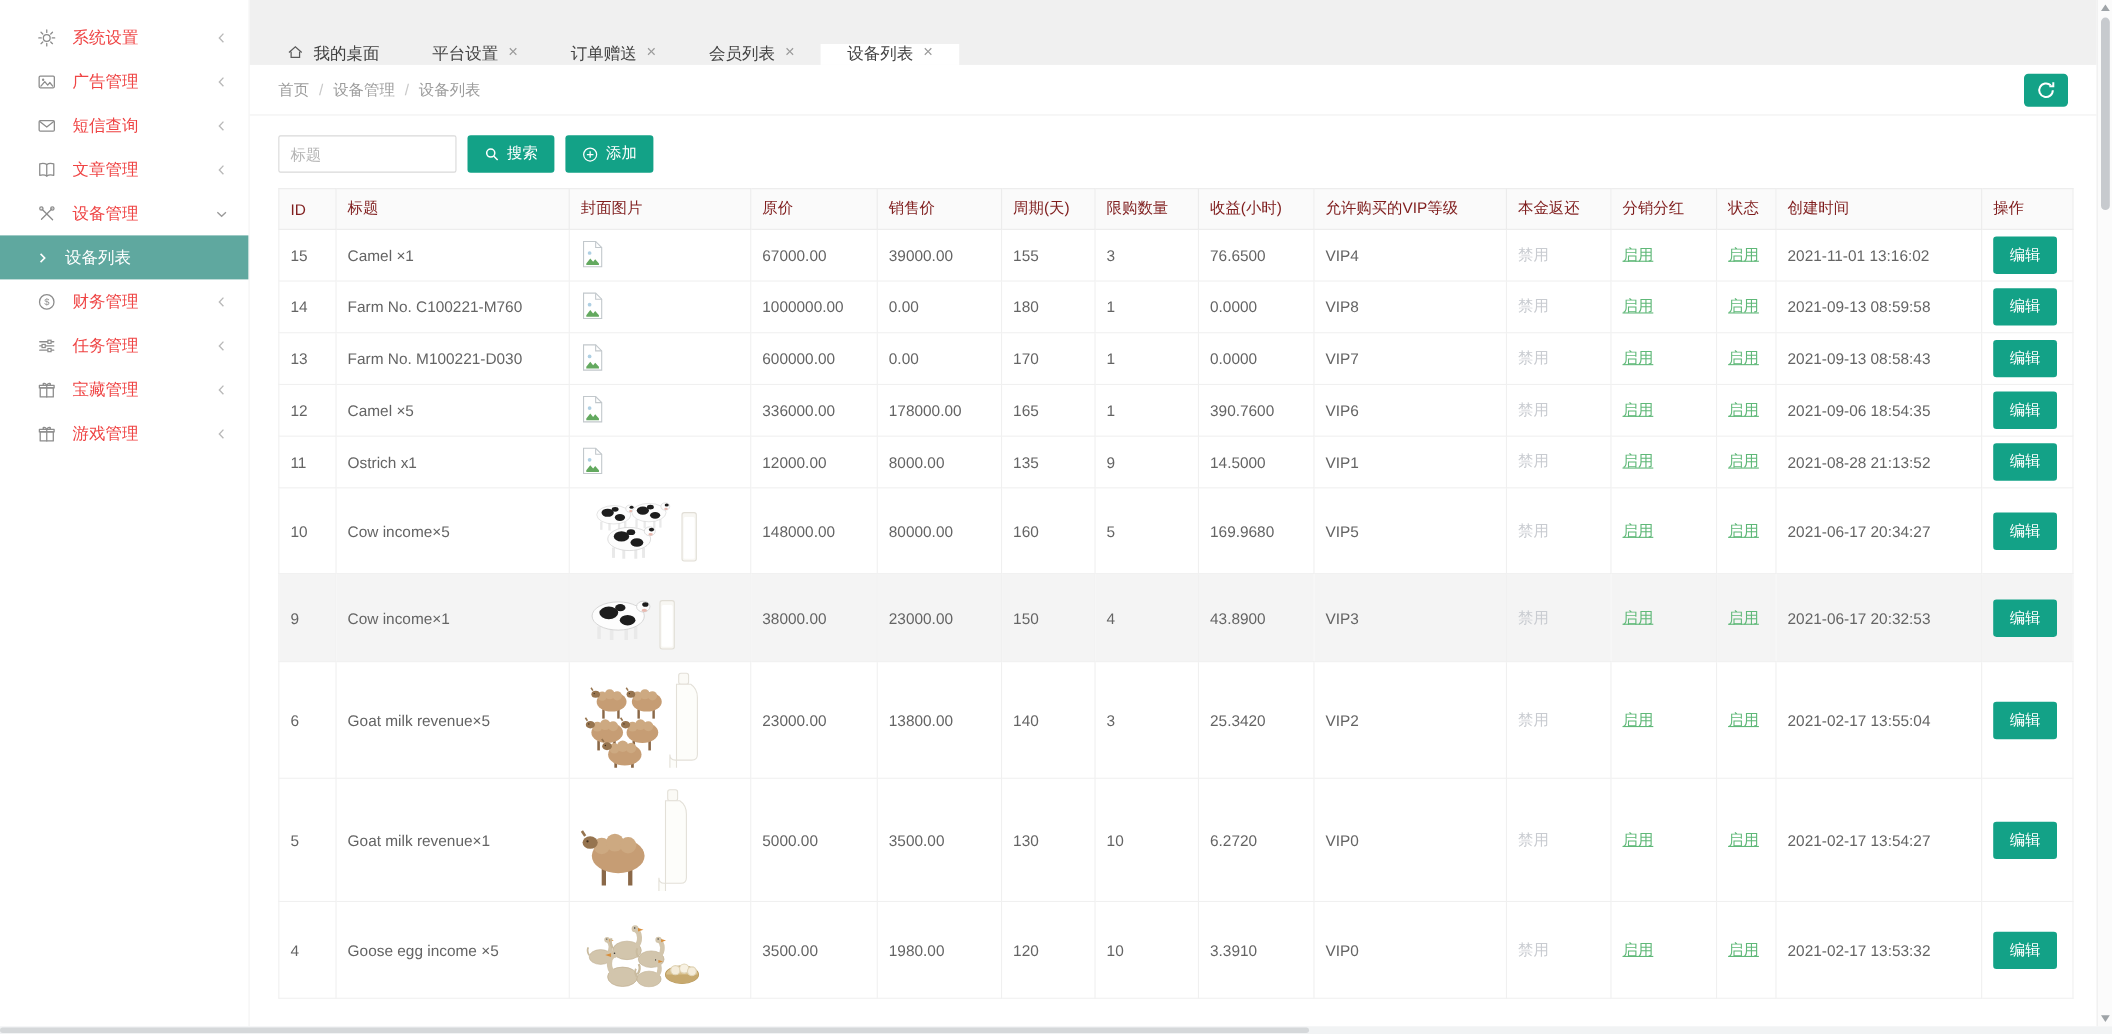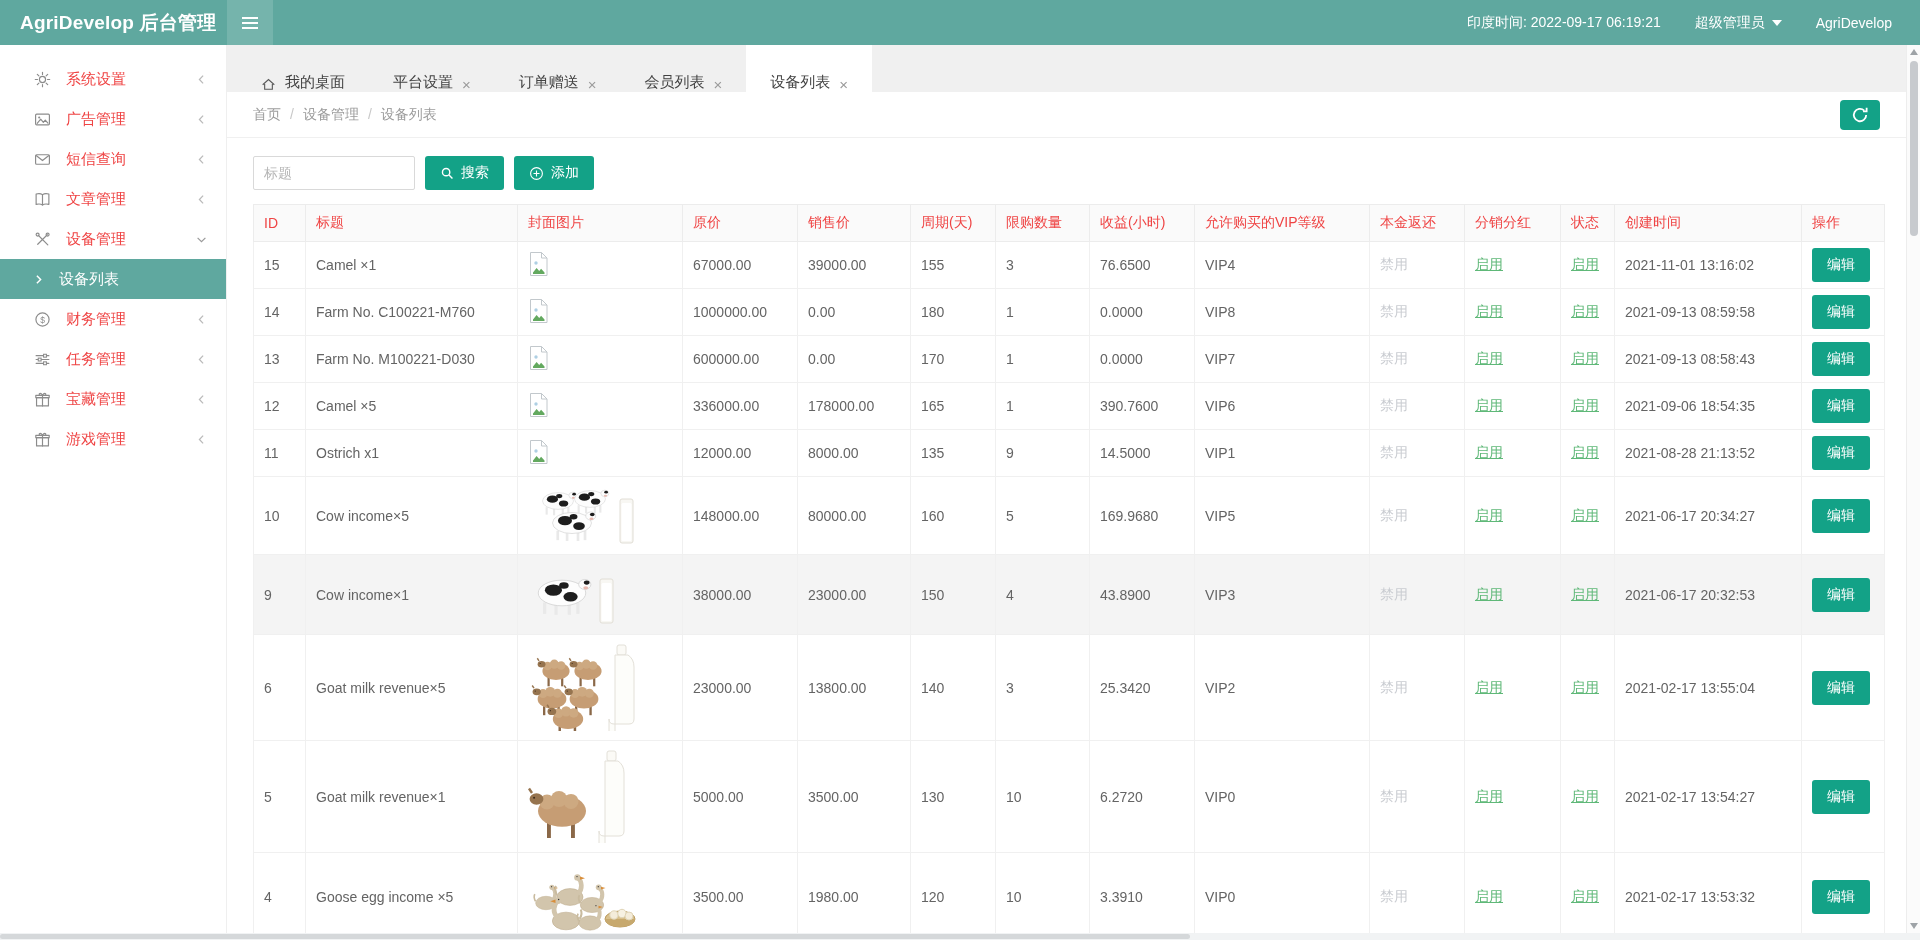--- a/index.html
+++ b/index.html
@@ -22,75 +22,59 @@
   .side-item { height:40px; display:flex; align-items:center; padding:0 18px 0 34px; font-size:15px; color:#ef4444; cursor:pointer; }
   .side-item .s-icon { width:17px; height:17px; margin-right:15px; display:flex; align-items:center; justify-content:center; }
   .side-item .chev { margin-left:auto; display:flex; }
   .side-sub { height:40px; background:#5fa89f; color:#fff; display:flex; align-items:center; padding-left:32px; font-size:15px; cursor:pointer; }
   .side-sub .arr { margin-right:14px; display:flex; }
 
   .main { flex:1; min-width:0; display:flex; flex-direction:column; background:#fff; }
 
   
   .tabbar { flex:0 0 47px; background:#f0f0f0; display:flex; align-items:stretch; padding-left:10px; }
-  .tab { display:flex; align-items:flex-end; gap:9px; padding:0 24px; font-size:15px; color:#424242; cursor:pointer; white-space:nowrap; }
+  .tab { display:flex; align-items:flex-start; gap:9px; padding:0 24px; font-size:15px; color:#424242; cursor:pointer; white-space:nowrap;margin-top:40px; }
   .tab .tx { color:#9a9a9a; font-size:15px; line-height:1; }
   .tab.active { background:#fff; }
 
   
   .breadcrumb-row { flex:0 0 46px; display:flex; align-items:center; padding:0 26px; position:relative; border-bottom:1px solid #f0f0f0; }
   .crumb { font-size:14px; color:#9c9c9c; }
   .crumb-sep { font-size:14px; color:#c8c8c8; margin:0 9px; }
   .refresh-btn { position:absolute; right:26px; top:8px; width:40px; height:30px; background:#13a287; border:none; border-radius:4px; display:flex; align-items:center; justify-content:center; cursor:pointer; }
 
   
   .content { flex:1; min-height:0; padding:12px 26px 0; display:flex; flex-direction:column; }
   .toolbar { display:flex; gap:10px; margin:6px 0 14px; }
   .search-input { width:162px; height:34px; border:1px solid #d9d9d9; border-radius:2px; padding:0 10px; font-size:14px; color:#555; outline:none; }
   .search-input::placeholder { color:#b5b5b5; }
   .btn-teal { height:34px; padding:0 15px; background:#13a287; color:#fff; border:none; border-radius:3px; font-size:14px; display:flex; align-items:center; gap:7px; cursor:pointer; }
 
   table { width:100%; border-collapse:collapse; table-layout:fixed; }
-  th { background:#fafafa; border:1px solid #ececec; font-weight:normal; color:#ef4444; font-size:14px; text-align:left; padding:9px 10px; overflow:hidden; white-space:nowrap; }
+  th { background:#fafafa; border:1px solid #ececec; font-weight:normal; color:#7f1d1d; font-size:14px; text-align:left; padding:9px 10px; overflow:hidden; white-space:nowrap; }
   td { border:1px solid #f0f0f0; color:#646464; font-size:14px; padding:6px 10px; vertical-align:middle; overflow:hidden; white-space:nowrap; background:#fff; }
   tr.hl td { background:#f4f4f4; }
   .txt-gray { color:#c9ccd1; }
   .txt-green { color:#5fb878;text-decoration:underline; }
   .btn-edit { background:#13a287; color:#fff; border:none; border-radius:3px; padding:8px 15px; font-size:14px; cursor:pointer; }
 
   
   .vscroll { flex:0 0 14px; background:#fbfbfb; border-left:1px solid #ededed; display:flex; flex-direction:column; align-items:center; }
   .vs-arrow { width:0; height:0; margin:4px 0; }
   .vs-arrow.up { border-left:4px solid transparent; border-right:4px solid transparent; border-bottom:6px solid #9ea3a7; }
   .vs-arrow.down { border-left:4px solid transparent; border-right:4px solid transparent; border-top:6px solid #9ea3a7; margin-top:auto; }
   .vs-thumb { width:8px; height:175px; background:#c7cace; border-radius:5px; margin-top:2px; }
   .hscroll { flex:0 0 7px; background:#f1f3f4; position:relative; }
   .hs-thumb { position:absolute; left:0; top:1px; height:5px; width:62%; background:#d5d8da; border-radius:3px; }
 </style>
 </head>
 <body>
 
 <div class="app">
 
-  <div class="header">
-    <div class="brand-area">AgriDevelop 后台管理</div>
-    <div class="burger">
-        <i></i>
-        <i></i>
-        <i></i>
-      </div>
-    <div class="header-right">
-      <span>印度时间: 2022-09-17 06:19:21</span>
-      <span class="role-wrap">
-        <span>超级管理员</span>
-        <span class="caret-down"></span>
-      </span>
-      <span>AgriDevelop</span>
-    </div>
-  </div>
 
   <div class="bodyrow">
 
     <div class="sidebar" id="sidebar">
         <div class="side-item">
           <span class="s-icon">
             <svg width="17" height="17" viewBox="0 0 16 16">
               <circle cx="8" cy="8" r="2.9" fill="none" stroke="#8c8c8c" stroke-width="1.1" stroke-linecap="round" stroke-linejoin="round"></circle>
               <path d="M8 1.2v2.1M8 12.7v2.1M1.2 8h2.1M12.7 8h2.1M3.1 3.1l1.5 1.5M11.4 11.4l1.5 1.5M12.9 3.1l-1.5 1.5M4.6 11.4l-1.5 1.5" fill="none" stroke="#8c8c8c" stroke-width="1.1" stroke-linecap="round" stroke-linejoin="round"></path>
             </svg>

